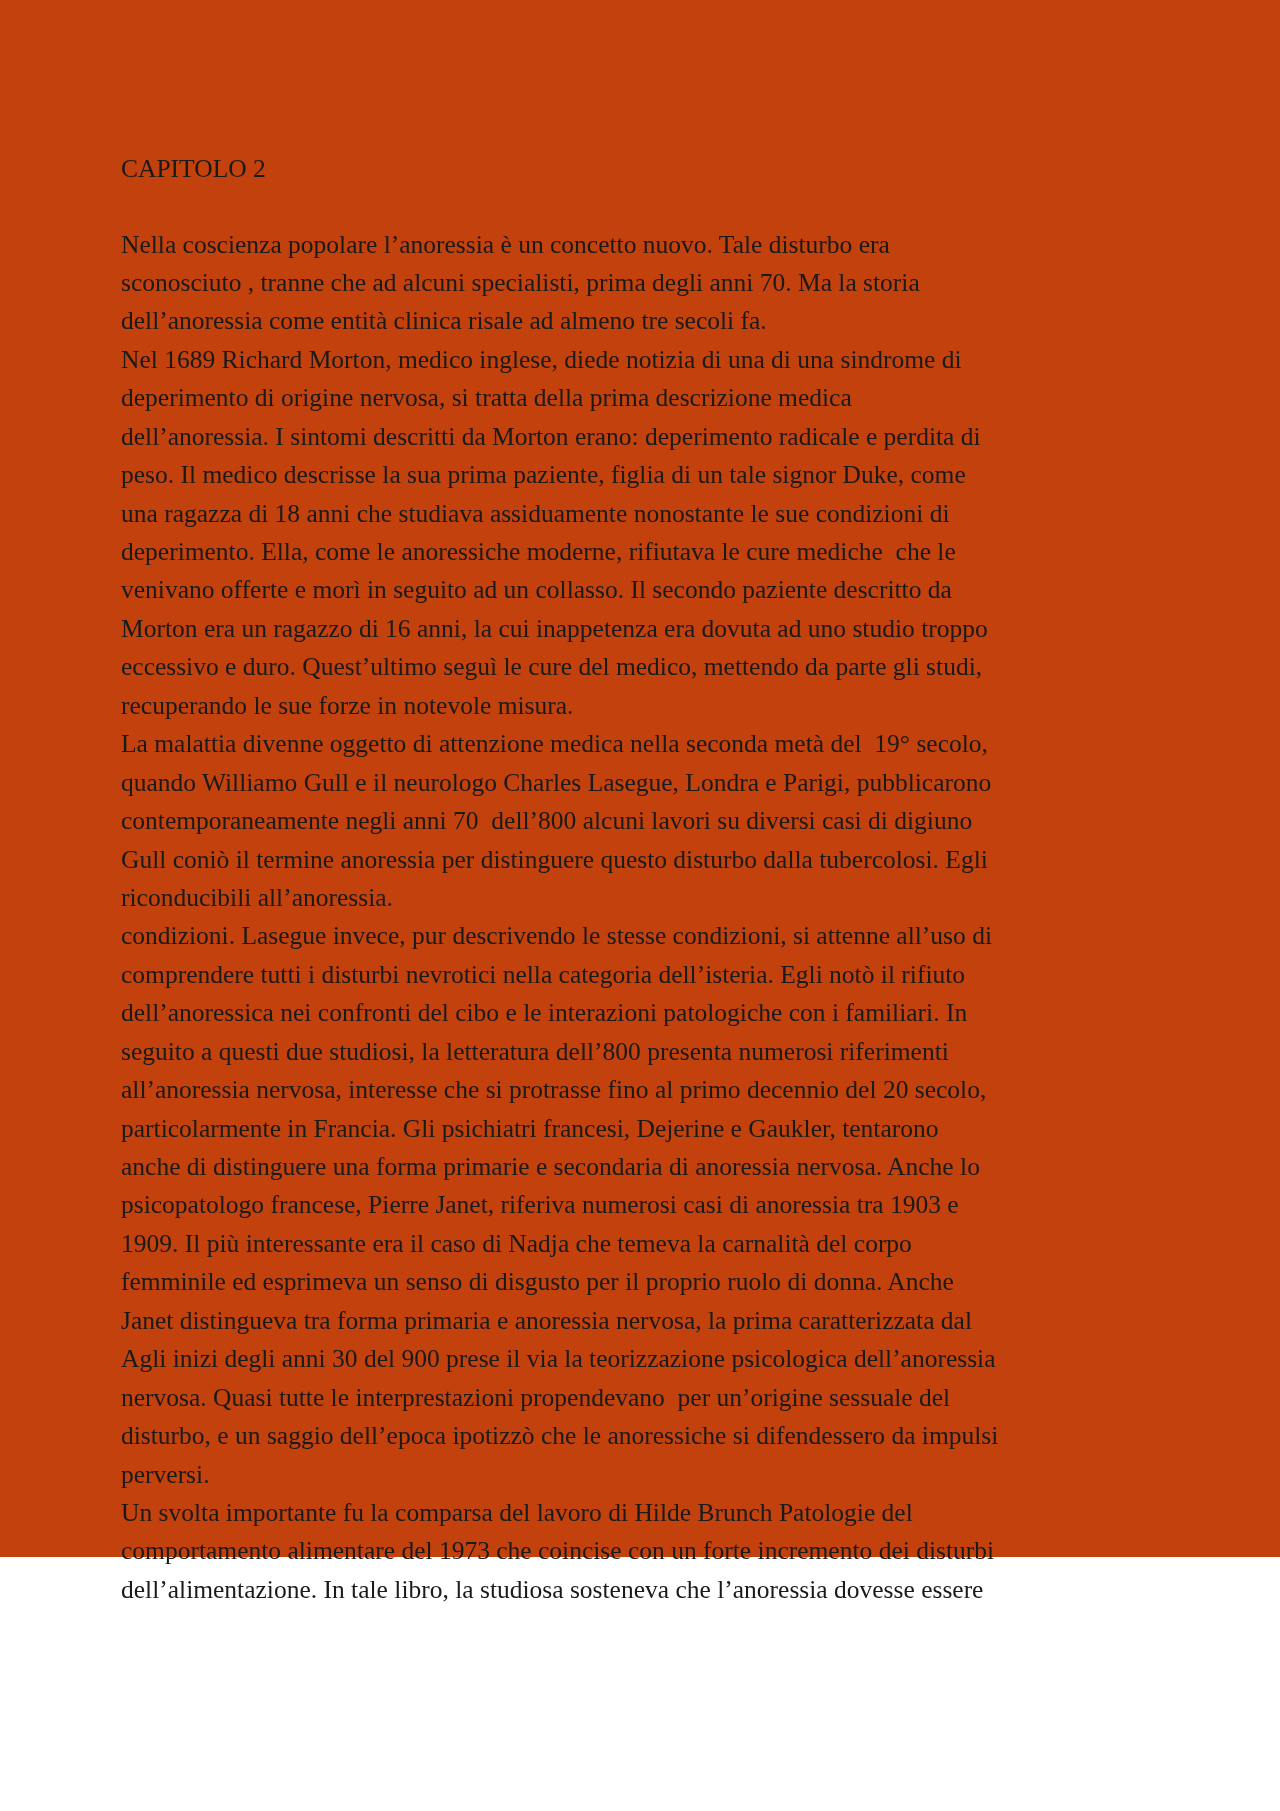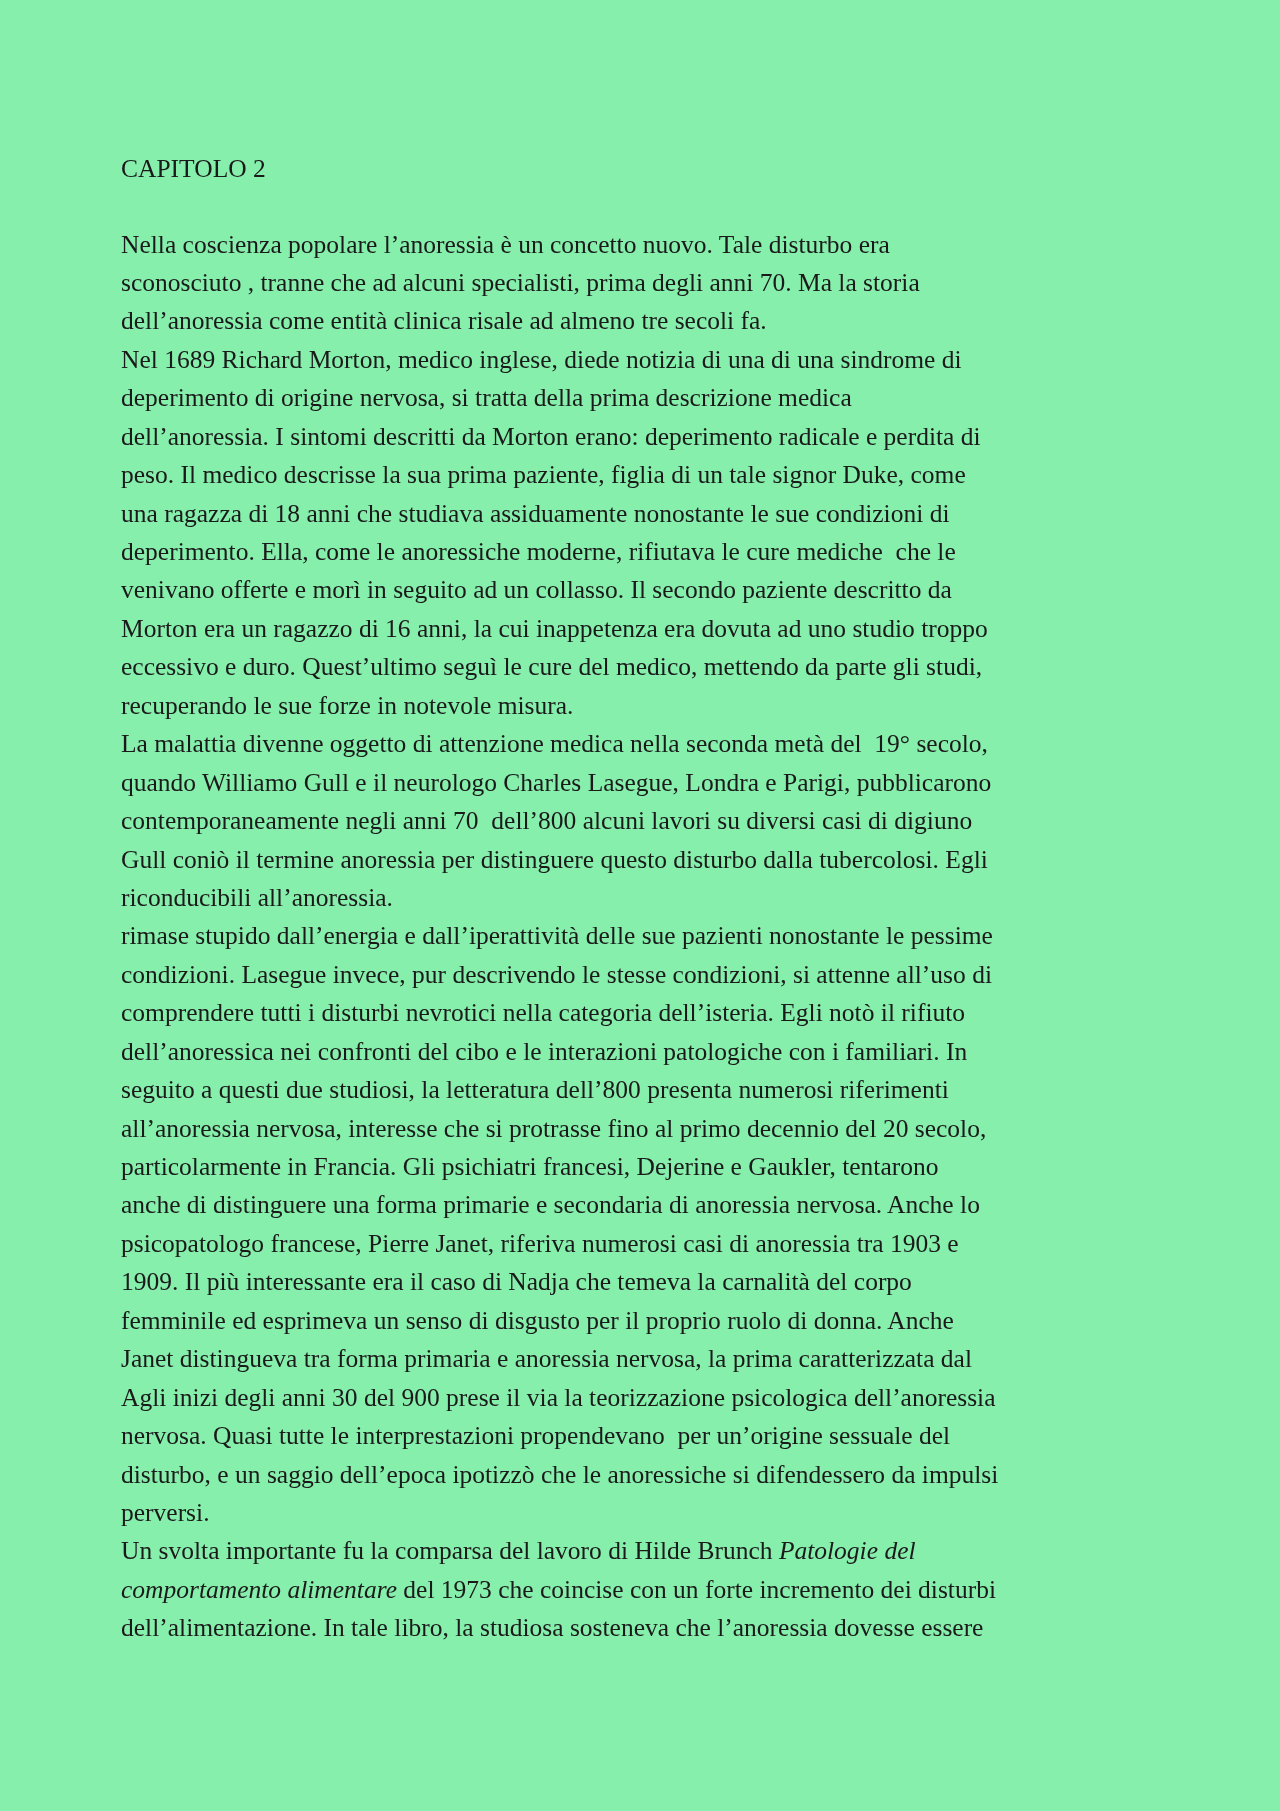--- a/index.html
+++ b/index.html
@@ -11,22 +11,22 @@
       width: 1280px;
       height: 1811px;
       position: relative;
       overflow: hidden;
     }
     .page {
       position: absolute;
       left: 0;
       top: 0;
       width: 1280px;
-      height: 1811px;
-      background: #86efac;
+      height: 1557px;
+      background: #c2410c;
     }
     .content {
       position: absolute;
       left: 121px;
       top: 150px;
       width: 1060px;
       font-family: "Liberation Serif", "DejaVu Serif", serif;
       font-size: 25.5px;
       color: #1a1a1a;
     }
@@ -39,21 +39,21 @@
     }
     .body-text {
       margin-top: 37px;
     }
     .line {
       display: block;
       white-space: pre;
       line-height: 38.45px;
       height: 38.45px;
     }
-    .it { font-style: italic; }
+    .it { }
   </style>
 </head>
 <body>
 
 <div class="page">
   <div class="content">
     <h1 class="title">CAPITOLO 2</h1>
 
     <div class="body-text">
       <span class="line">Nella coscienza popolare l’anoressia è un concetto nuovo. Tale disturbo era</span>
@@ -67,21 +67,20 @@
       <span class="line">deperimento. Ella, come le anoressiche moderne, rifiutava le cure mediche  che le</span>
       <span class="line">venivano offerte e morì in seguito ad un collasso. Il secondo paziente descritto da</span>
       <span class="line">Morton era un ragazzo di 16 anni, la cui inappetenza era dovuta ad uno studio troppo</span>
       <span class="line">eccessivo e duro. Quest’ultimo seguì le cure del medico, mettendo da parte gli studi,</span>
       <span class="line">recuperando le sue forze in notevole misura.</span>
       <span class="line">La malattia divenne oggetto di attenzione medica nella seconda metà del  19° secolo,</span>
       <span class="line">quando Williamo Gull e il neurologo Charles Lasegue, Londra e Parigi, pubblicarono</span>
       <span class="line">contemporaneamente negli anni 70  dell’800 alcuni lavori su diversi casi di digiuno</span>
       <span class="line">Gull coniò il termine anoressia per distinguere questo disturbo dalla tubercolosi. Egli</span>
       <span class="line">riconducibili all’anoressia.</span>
-      <span class="line">rimase stupido dall’energia e dall’iperattività delle sue pazienti nonostante le pessime</span>
       <span class="line">condizioni. Lasegue invece, pur descrivendo le stesse condizioni, si attenne all’uso di</span>
       <span class="line">comprendere tutti i disturbi nevrotici nella categoria dell’isteria. Egli notò il rifiuto</span>
       <span class="line">dell’anoressica nei confronti del cibo e le interazioni patologiche con i familiari. In</span>
       <span class="line">seguito a questi due studiosi, la letteratura dell’800 presenta numerosi riferimenti</span>
       <span class="line">all’anoressia nervosa, interesse che si protrasse fino al primo decennio del 20 secolo,</span>
       <span class="line">particolarmente in Francia. Gli psichiatri francesi, Dejerine e Gaukler, tentarono</span>
       <span class="line">anche di distinguere una forma primarie e secondaria di anoressia nervosa. Anche lo</span>
       <span class="line">psicopatologo francese, Pierre Janet, riferiva numerosi casi di anoressia tra 1903 e</span>
       <span class="line">1909. Il più interessante era il caso di Nadja che temeva la carnalità del corpo</span>
       <span class="line">femminile ed esprimeva un senso di disgusto per il proprio ruolo di donna. Anche</span>

